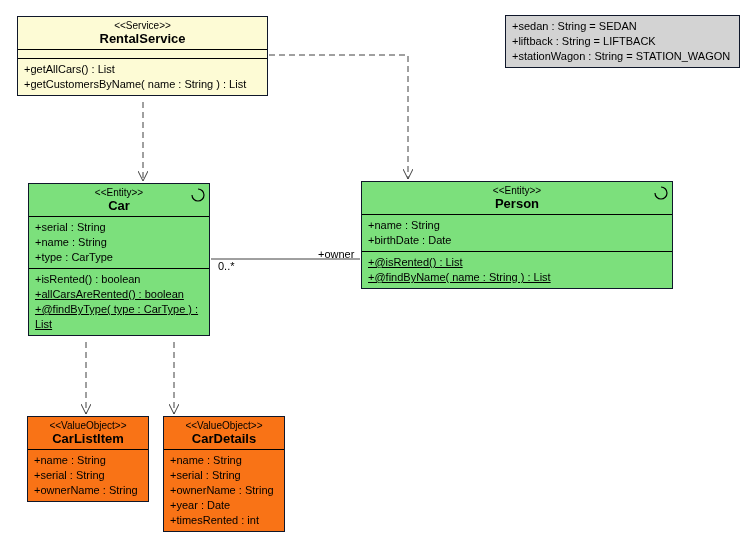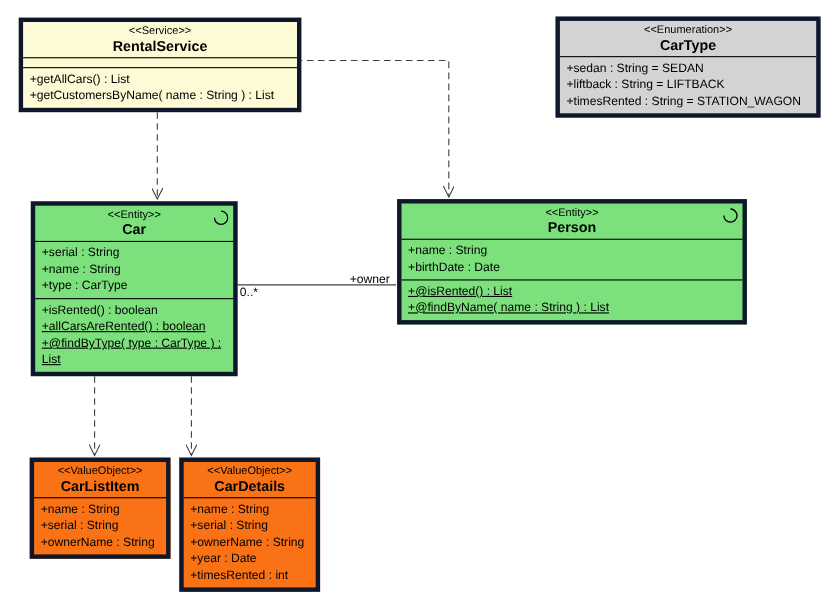--- a/index.html
+++ b/index.html
@@ -1,17 +1,17 @@
 <!DOCTYPE html>
 <html><head>
 <meta charset="utf-8">
 <style>
 body { margin:0; padding:0; font-family:Arial,sans-serif; font-size:11px; background:#fff; }
 .canvas { position:relative; width:755px; height:546px; }
-.box { position:absolute; border:4px solid #0f172a; }
+.box { position:absolute; border:1px solid #0f172a; }
 .box .header { border-bottom:1px solid #000; padding:3px 6px; text-align:center; position:relative; }
 .box .stereo { font-size:10px; }
 .box .title { font-weight:bold; font-size:13px; }
 .box .section { border-bottom:1px solid #000; padding:3px 6px; line-height:15px; }
 .box .section:last-child { border-bottom:none; }
 .underline { text-decoration:underline; }
 .bg-service { background:#fdfbd5; }
 .bg-enum { background:#d3d3d3; }
 .bg-entity { background:#7ce07c; }
 .bg-value { background:#f97316; }
@@ -47,28 +47,24 @@
     <div class="title">RentalService</div>
   </div>
   <div class="section" style="height:2px;"></div>
   <div class="section">
     <div>+getAllCars() : List</div>
     <div>+getCustomersByName( name : String ) : List</div>
   </div>
 </div>
 
 <div class="box bg-enum" style="left:505px; top:15px; width:233px;">
-  <div class="header">
-    <div class="stereo">&lt;&lt;Enumeration&gt;&gt;</div>
-    <div class="title">CarType</div>
-  </div>
   <div class="section">
     <div>+sedan : String = SEDAN</div>
     <div>+liftback : String = LIFTBACK</div>
-    <div>+timesRented : String = STATION_WAGON</div>
+    <div>+stationWagon : String = STATION_WAGON</div>
   </div>
 </div>
 
 <div class="box bg-entity" style="left:28px; top:183px; width:180px;">
   <div class="header">
     <svg class="swirl" viewBox="0 0 14 14">
           <path d="M7 1 A6 6 0 1 1 1 7" fill="none" stroke="#000" stroke-width="1.2"></path>
         </svg>
     <div class="stereo">&lt;&lt;Entity&gt;&gt;</div>
     <div class="title">Car</div>

